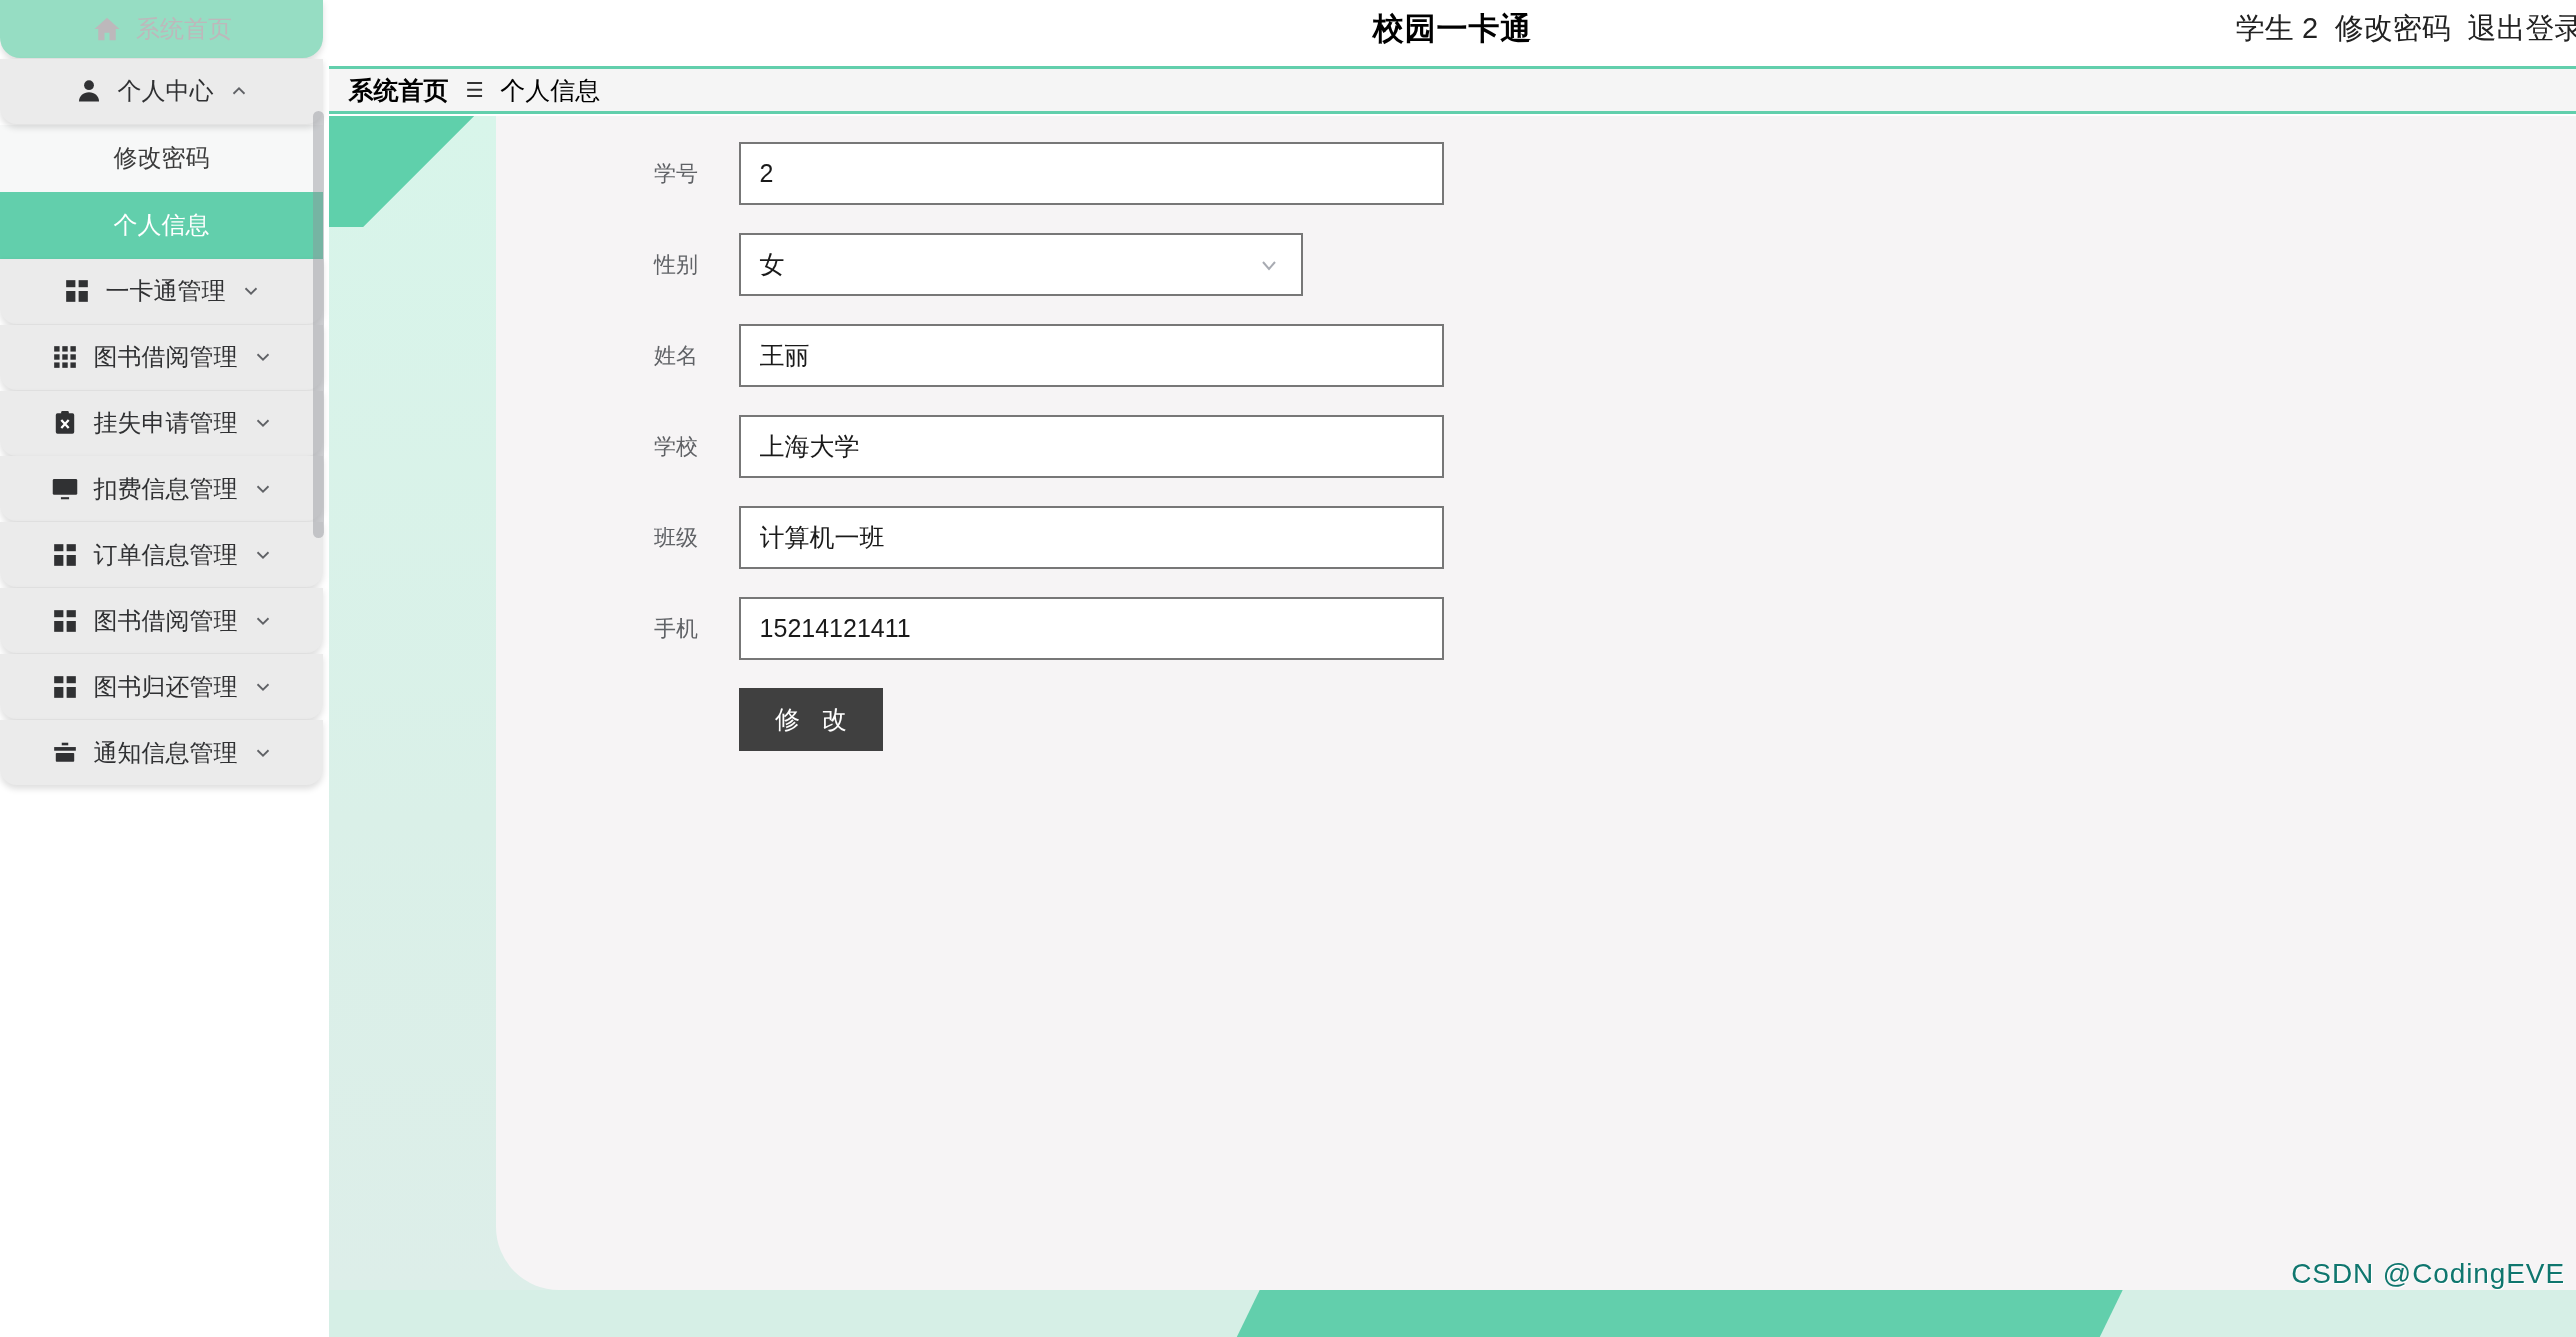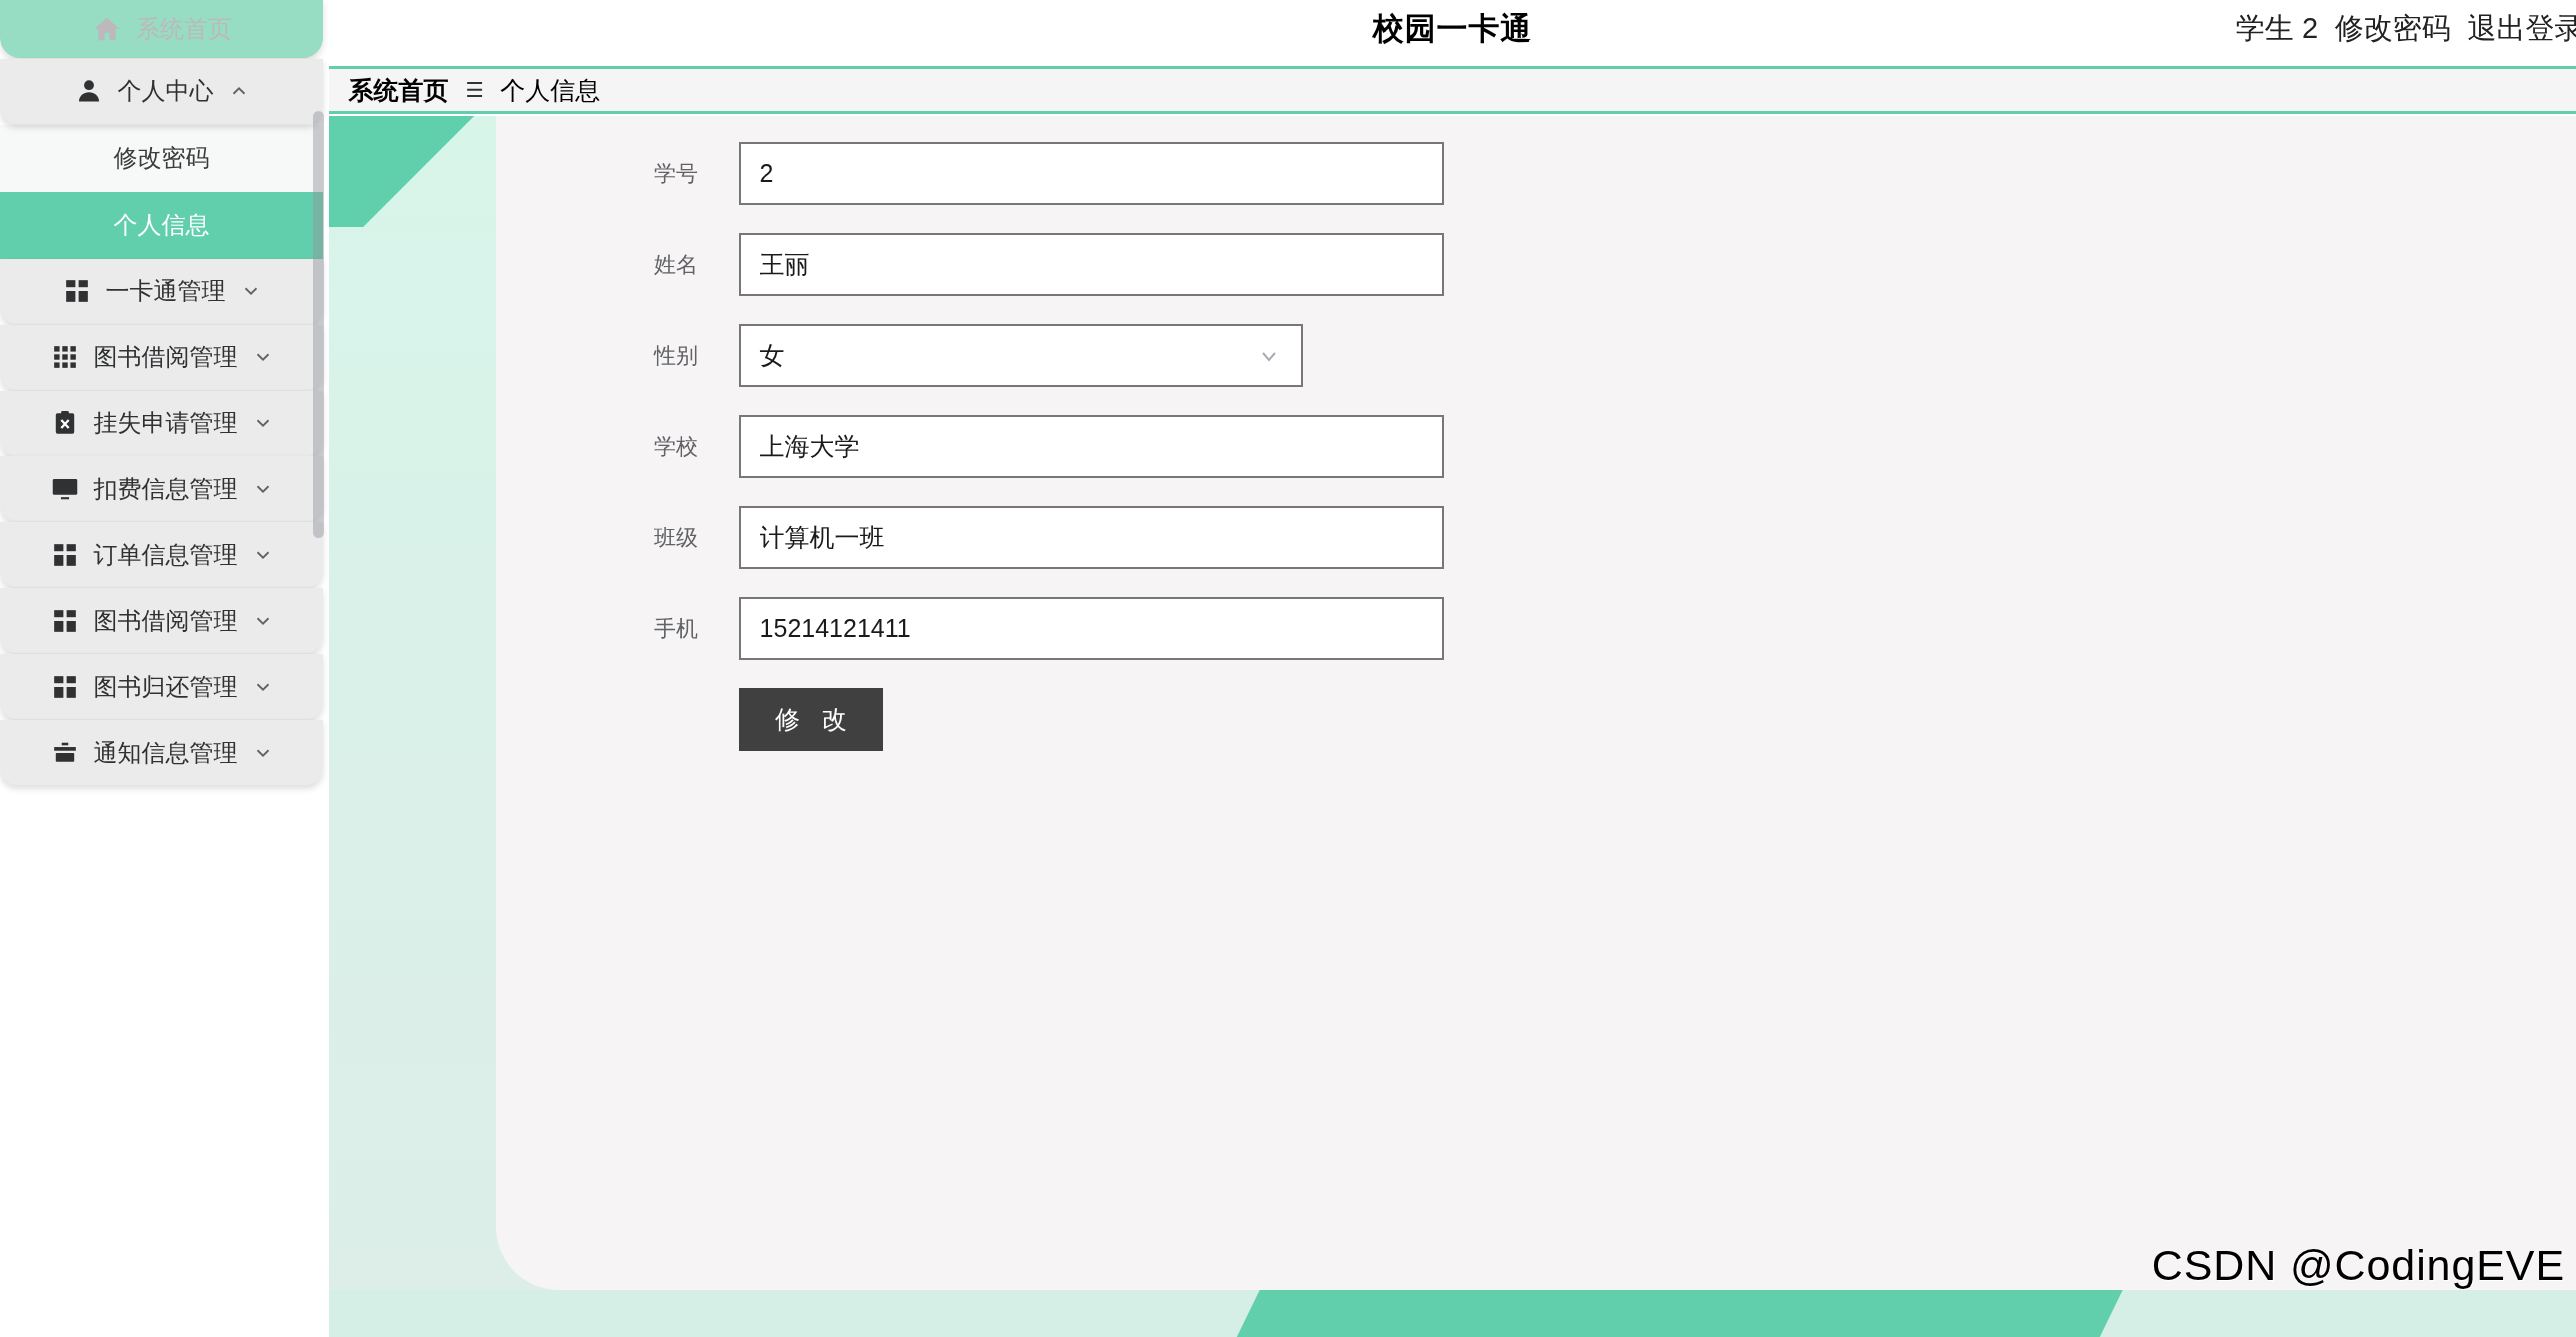--- a/index.html
+++ b/index.html
@@ -160,21 +160,21 @@
   }
   .band-stripe {
     position: absolute; bottom: 0; height: 48px;
     background: #62cfac;
   }
   .band-a { left: 919px; width: 863px; transform: skewX(-26deg); }
 
   
   .watermark {
     position: absolute; right: 11px; bottom: 48px;
-    font-size: 43px; color: #000000;
+    font-size: 28px; color: #0f766e;
     text-shadow: 0.9px 0.9px 0 #ffffff;
     white-space: nowrap; z-index: 10;
     letter-spacing: 0.9px;
   }
 
   svg { display: block; }
 </style>
 </head>
 <body>
 
@@ -381,37 +381,37 @@
 
     <section class="content-panel">
       <form class="form">
 
         <div class="form-row">
           <label class="form-label">学号</label>
           <input class="form-input" type="text" value="2" style="">
         </div>
 
         <div class="form-row">
-          <label class="form-label">姓名</label>
-          <input class="form-input" type="text" value="王丽" style="">
-        </div>
-
-        <div class="form-row">
           <label class="form-label">性别</label>
           <div class="form-select">
             <span>女</span>
             <span class="sel-arrow">
               <svg width="24" height="24" viewBox="0 0 24 24" fill="none" stroke="#a8abb2" stroke-width="2">
                   <polyline points="6,9 12,16 18,9"></polyline>
                 </svg>
             </span>
           </div>
         </div>
 
         <div class="form-row">
+          <label class="form-label">姓名</label>
+          <input class="form-input" type="text" value="王丽" style="">
+        </div>
+
+        <div class="form-row">
           <label class="form-label">学校</label>
           <input class="form-input" type="text" value="上海大学" style="">
         </div>
 
         <div class="form-row">
           <label class="form-label">班级</label>
           <input class="form-input" type="text" value="计算机一班" style="">
         </div>
 
         <div class="form-row">

